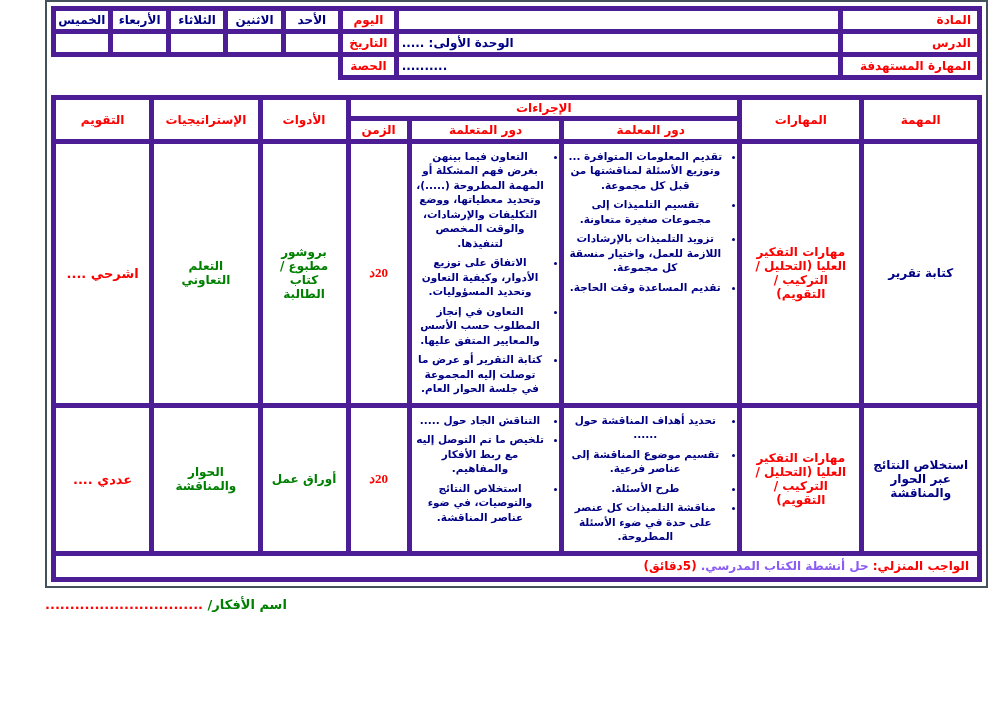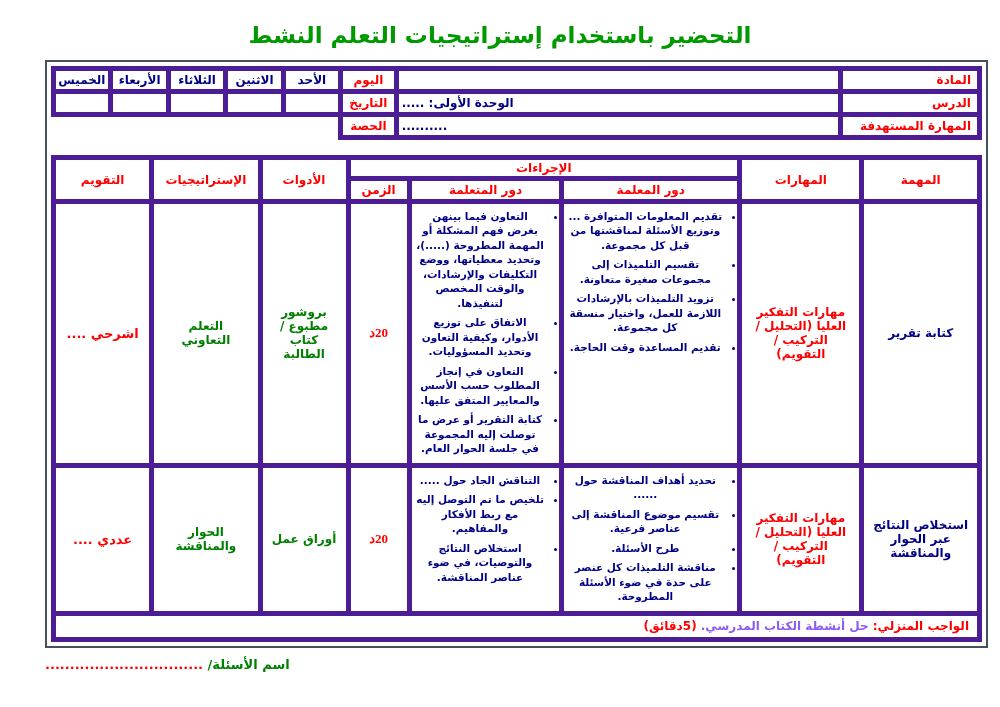--- a/index.html
+++ b/index.html
@@ -62,21 +62,20 @@
     text-align: left;
     font-size: 13px;
     font-weight: bold;
   }
 </style>
 </head>
 <body>
 
 <div class="page">
 
-  <h1 class="title">التحضير باستخدام إستراتيجيات التعلم النشط</h1>
 
   <div class="outer">
 
     <table class="header-table">
       <colgroup>
         <col style="width:15%">
         <col style="width:48%">
         <col style="width:6%">
         <col style="width:6.2%">
           <col style="width:6.2%">
@@ -194,16 +193,16 @@
           <td colspan="8">
             <span class="red">الواجب المنزلي:</span><span class="navy"> حل أنشطة الكتاب المدرسي. </span><span class="red">(5دقائق)</span>
           </td>
         </tr>
       </tbody>
     </table>
 
   </div>
 
   <div class="teacher-line">
-    <span class="green">اسم الأسئلة/ </span><span class="red">................................</span>
+    <span class="green">اسم الأفكار/ </span><span class="red">................................</span>
   </div>
 
 </div>
 
 </body></html>

